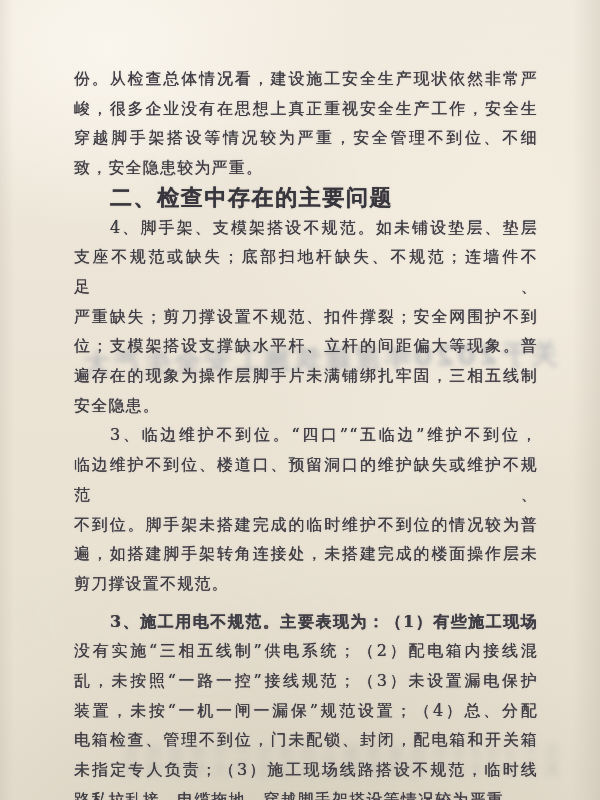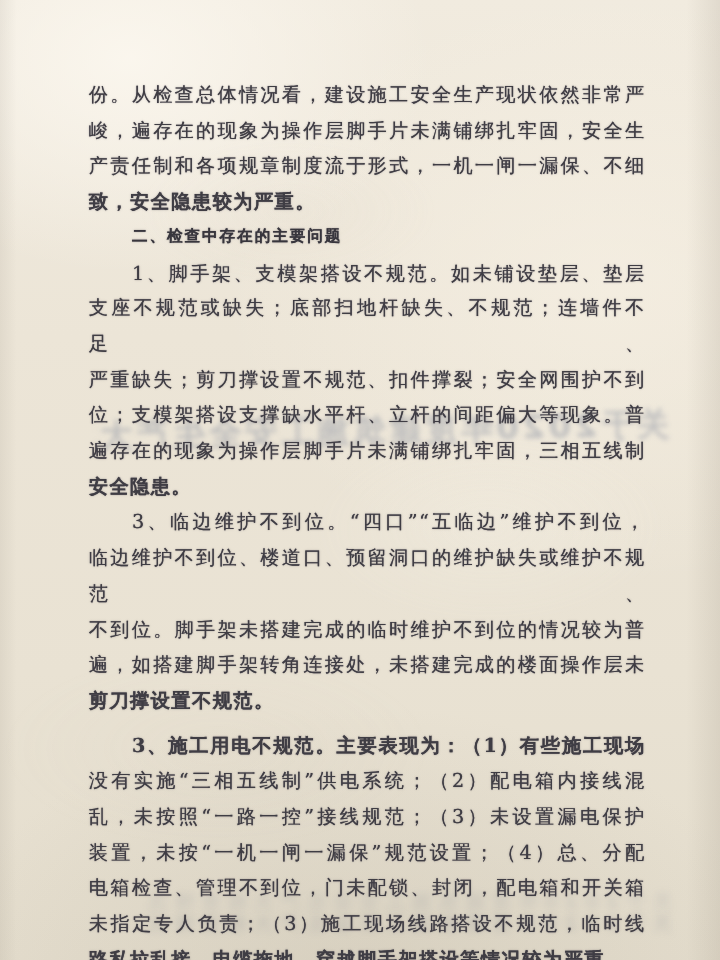--- a/index.html
+++ b/index.html
@@ -40,25 +40,25 @@
     color:#3f3d44;
     text-shadow:0 0 .6px rgba(62,58,68,.85), 0 0 2.2px rgba(95,88,98,.28);
   }
   .line{
     text-align:justify;
     text-align-last:justify;
     -moz-text-align-last:justify;
     text-justify:inter-character;
     white-space:normal;
   }
-  .line.last,.line.heading{text-align:left;text-align-last:left;font-weight:bold;}
+  .line.last,.line.heading{text-align:left;text-align-last:left;}
   .line.ifull,.line.heading{padding-left:36px;}
   .line.heading{
     font-family:"DejaVu Sans","Liberation Sans",sans-serif;
-    font-weight:700;letter-spacing:1.6px;font-size:13px;
+    font-weight:700;letter-spacing:1.6px;font-size:22px;
     color:#38363d;
   }
 
   
   .ghost-mid{
     position:absolute;top:341px;left:80px;width:478px;height:50px;
     transform:scaleX(-1) rotate(1.2deg);
     filter:blur(2.4px);
     font-family:"DejaVu Sans","Liberation Sans",sans-serif;
     font-weight:700;font-size:27px;letter-spacing:3px;
@@ -83,25 +83,25 @@
 <div class="mottle"></div>
 <div class="shade-right"></div>
 <div class="shade-left"></div>
 
 <div class="ghost-mid">关于2020年度建筑施工安全生产大检查</div>
 <div class="ghost-bottom-1">关于2020年度建筑施工安全生产大检查情况</div>
 <div class="ghost-bottom-2">关于2020年度建筑施工安全生产大检查情况</div>
 
 <div class="text-block">
     <div class="line full">份。从检查总体情况看，建设施工安全生产现状依然非常严</div>
-    <div class="line full">峻，遍存在的现象为操作层脚手片未满铺绑扎牢固，安全生</div>
-    <div class="line full">产责任制和各项规章制度流于形式，一机一闸一漏保、不细</div>
+    <div class="line full">峻，很多企业没有在思想上真正重视安全生产工作，安全生</div>
+    <div class="line full">穿越脚手架搭设等情况较为严重，安全管理不到位、不细</div>
     <div class="line last">致，安全隐患较为严重。</div>
     <div class="line heading">二、检查中存在的主要问题</div>
-    <div class="line ifull">1、脚手架、支模架搭设不规范。如未铺设垫层、垫层</div>
+    <div class="line ifull">4、脚手架、支模架搭设不规范。如未铺设垫层、垫层</div>
     <div class="line full">支座不规范或缺失；底部扫地杆缺失、不规范；连墙件不足、</div>
     <div class="line full">严重缺失；剪刀撑设置不规范、扣件撑裂；安全网围护不到</div>
     <div class="line full">位；支模架搭设支撑缺水平杆、立杆的间距偏大等现象。普</div>
     <div class="line full">遍存在的现象为操作层脚手片未满铺绑扎牢固，三相五线制</div>
     <div class="line last">安全隐患。</div>
     <div class="line ifull">3、临边维护不到位。“四口”“五临边”维护不到位，</div>
     <div class="line full">临边维护不到位、楼道口、预留洞口的维护缺失或维护不规范、</div>
     <div class="line full">不到位。脚手架未搭建完成的临时维护不到位的情况较为普</div>
     <div class="line full">遍，如搭建脚手架转角连接处，未搭建完成的楼面操作层未</div>
     <div class="line last">剪刀撑设置不规范。</div>

